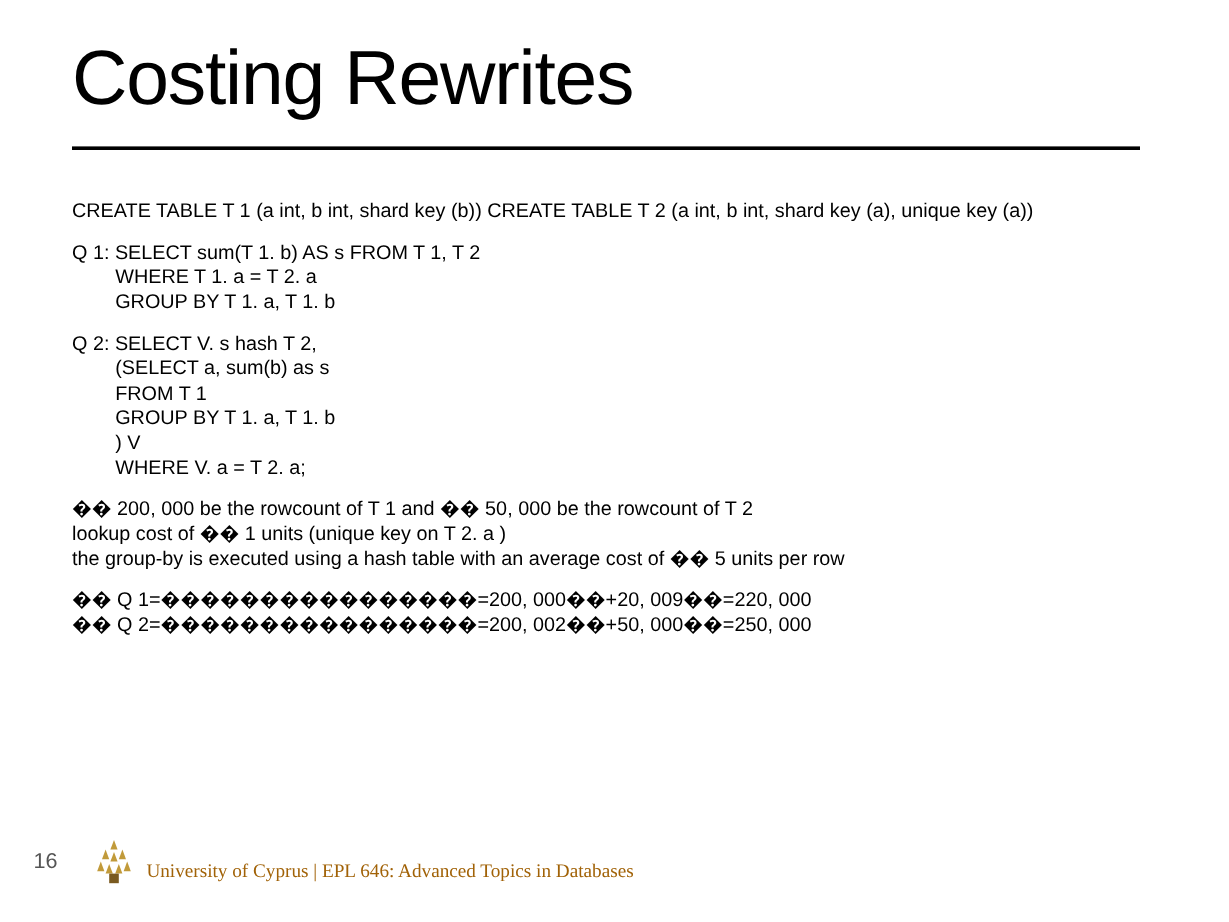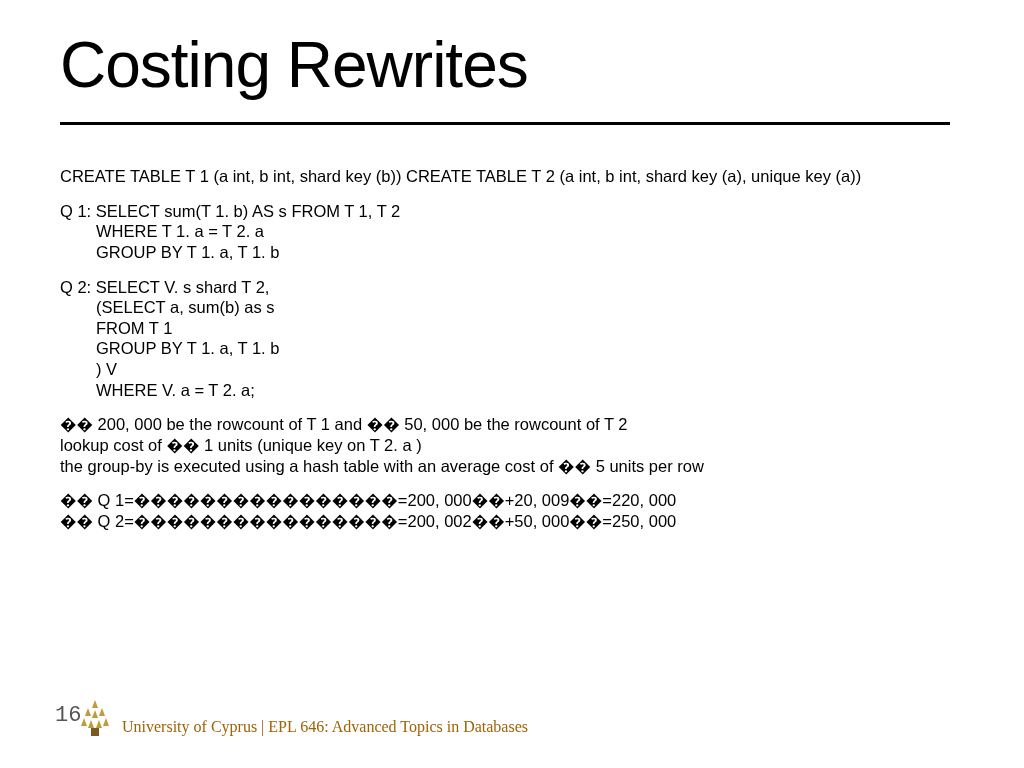--- a/index.html
+++ b/index.html
@@ -51,24 +51,23 @@
     margin: 0 0 14px 0;
   }
   .indent {
     padding-left: 36px;
     display: block;
   }
   .page-number {
     position: absolute;
     left: 28px;
     bottom: 40px;
-    font-family: Liberation Mono, monospace;
-    font-size: 22px;
+    font-family: Liberation Sans, sans-serif;
+    font-size: 18px;
     color: #555;
-    margin-left: 27px;
   }
   .footer {
     position: absolute;
     left: 78px;
     bottom: 30px;
     display: flex;
     align-items: flex-end;
     gap: 10px;
   }
   .footer-text {
@@ -95,21 +94,21 @@
 
     <p>CREATE TABLE T 1 (a int, b int, shard key (b)) CREATE TABLE T 2 (a int, b int, shard key (a), unique key (a))</p>
 
     <p>
       <span>Q 1: SELECT sum(T 1. b) AS s FROM T 1, T 2</span><br>
       <span class="indent">WHERE T 1. a = T 2. a</span>
       <span class="indent">GROUP BY T 1. a, T 1. b</span>
     </p>
 
     <p>
-      <span>Q 2: SELECT V. s shard T 2,</span><br>
+      <span>Q 2: SELECT V. s hash T 2,</span><br>
       <span class="indent">(SELECT a, sum(b) as s</span>
       <span class="indent">FROM T 1</span>
       <span class="indent">GROUP BY T 1. a, T 1. b</span>
       <span class="indent">) V</span>
       <span class="indent">WHERE V. a = T 2. a;</span>
     </p>
 
     <p>
       <span>�� 200, 000 be the rowcount of T 1 and �� 50, 000 be the rowcount of T 2</span><br>
       <span>lookup cost of �� 1 units (unique key on T 2. a )</span><br>

